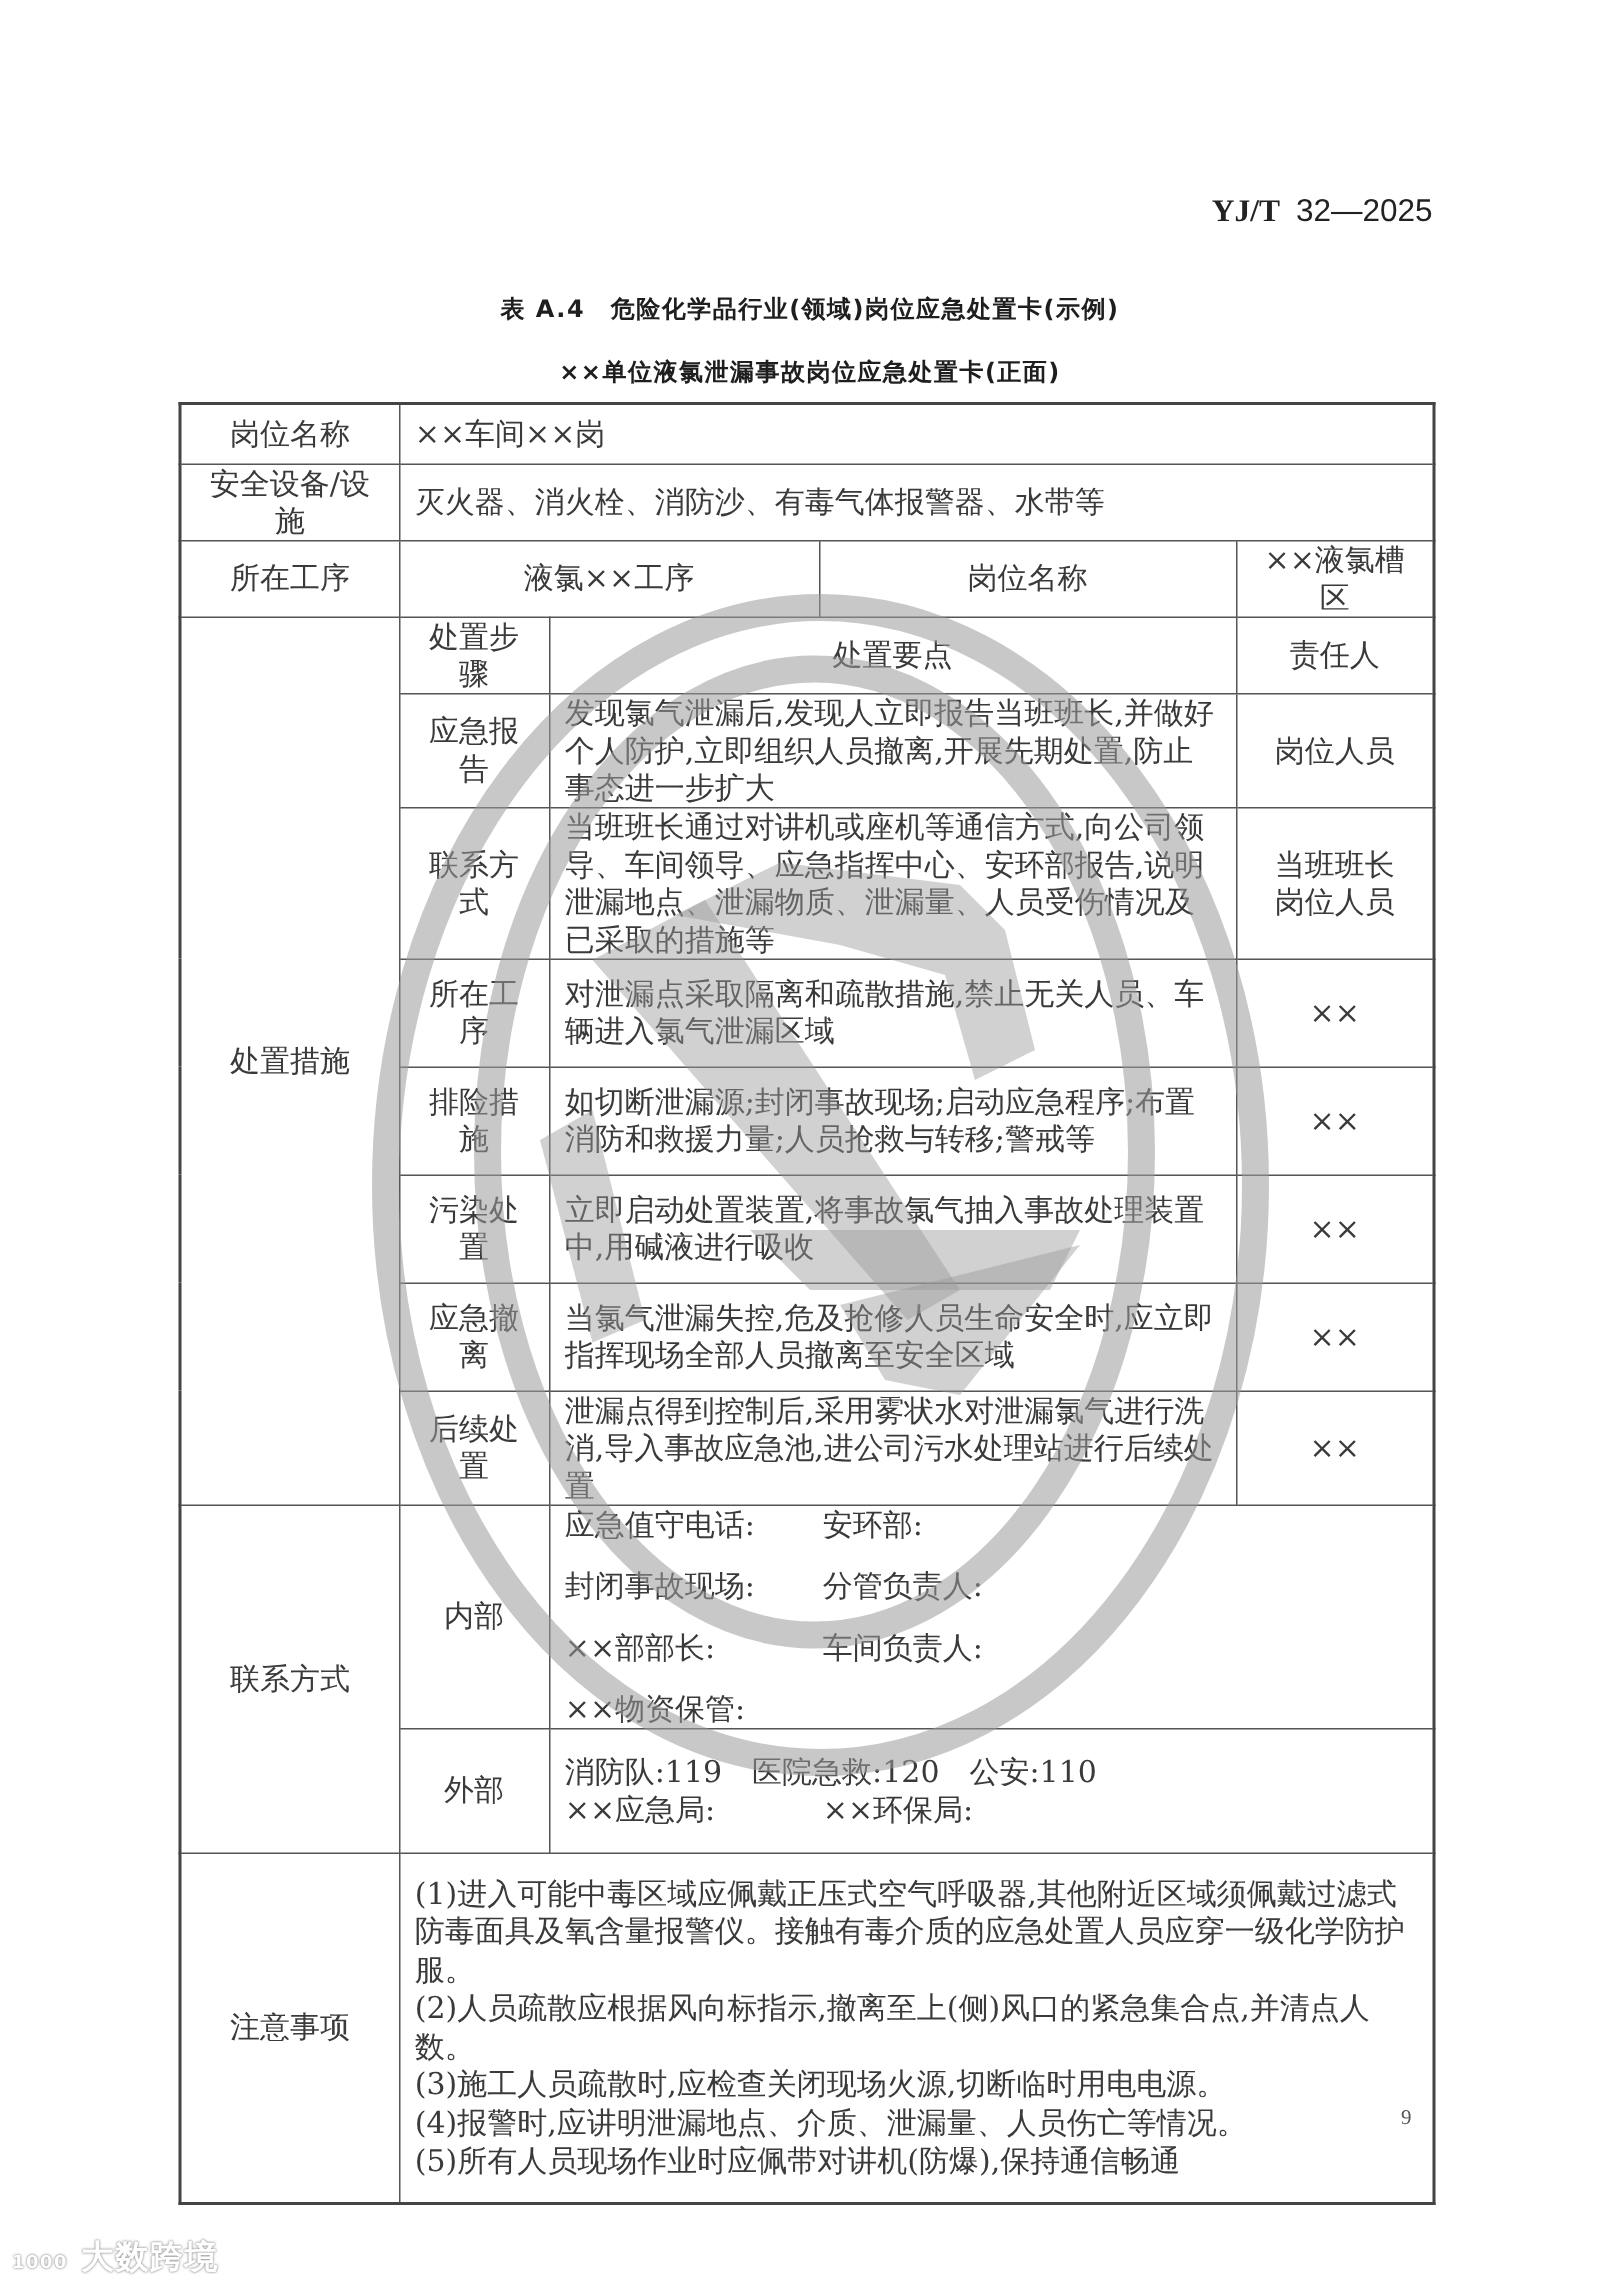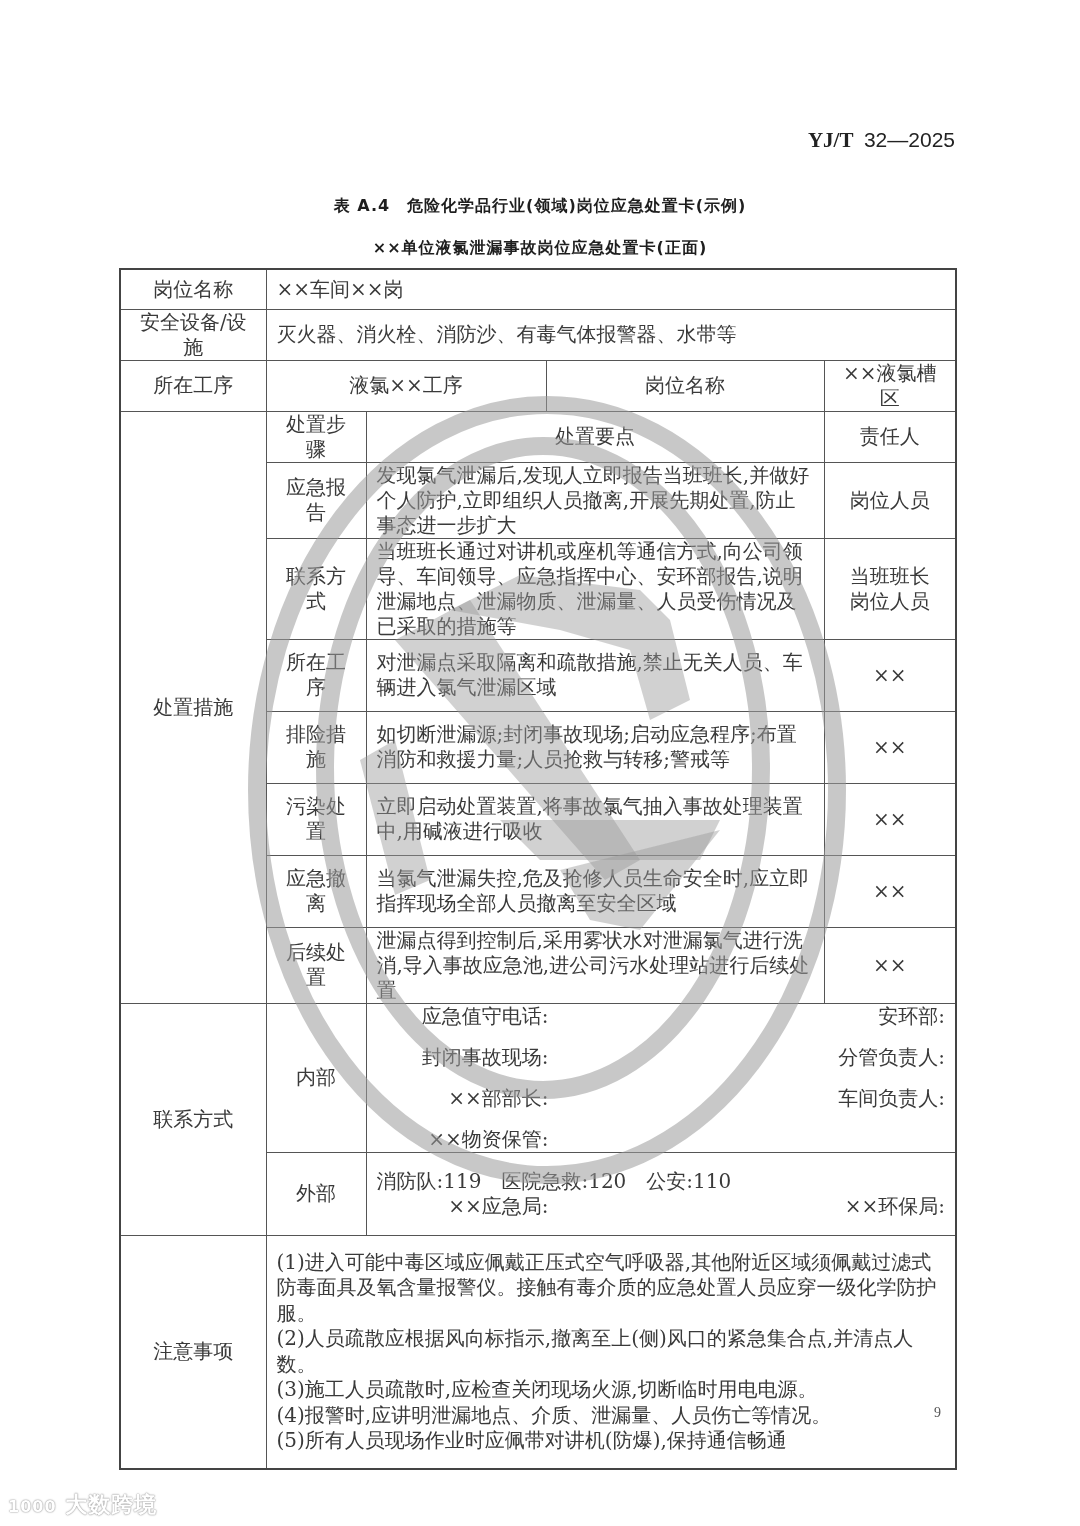--- a/index.html
+++ b/index.html
@@ -25,21 +25,21 @@
   }
   table.card td {
     border:1.5px solid #555; padding:0 10px; vertical-align:middle; line-height:25px;
   }
   table.card { border:2px solid #444; }
   td.c { text-align:center; }
   td.l { text-align:left; }
   .r40 { height:40px; }
   .r72 { height:72px; }
   .r96 { height:96px; }
-  .contact-grid { display:grid; grid-template-columns:172px 1fr; row-gap:16px; line-height:25px;text-align:right; }
+  .contact-grid { display:grid; grid-template-columns:172px 1fr; row-gap:16px; line-height:25px; }
   .notes { line-height:25.5px; padding:14px 0; }
   .watermark {
     position:absolute; left:0; top:0; width:1080px; height:1526px; pointer-events:none;
   }
   .site-mark {
     position:absolute; left:8px; top:1490px; font-family:"DejaVu Sans", sans-serif;
     font-size:22px; font-weight:bold; color:#ffffff; letter-spacing:1px;
     text-shadow:0 0 2px #999, 0 0 1px #888;
   }
   .page-num {
@@ -177,17 +177,17 @@
   <g fill="#9a9a9a" fill-opacity="0.45">
     <path d="M395 640 L470 600 L640 860 L605 880 Z"></path>
     <path d="M450 610 L520 575 L640 590 L670 620 L690 700 L650 720 L630 650 L560 630 Z"></path>
     <path d="M360 760 L395 740 L430 880 L395 895 Z"></path>
     <path d="M500 820 L720 820 L700 860 L540 860 Z"></path>
     <path d="M560 870 L720 830 L640 930 L590 920 Z"></path>
   </g>
 </svg>
 
 <div class="site-mark">
-  <span style="font-size:16px;">1000</span>
+  <span style="font-size:12px;">1000</span>
   <span>大数跨境</span>
 </div>
 
 <div class="page-num">9</div>
 
 </body></html>

